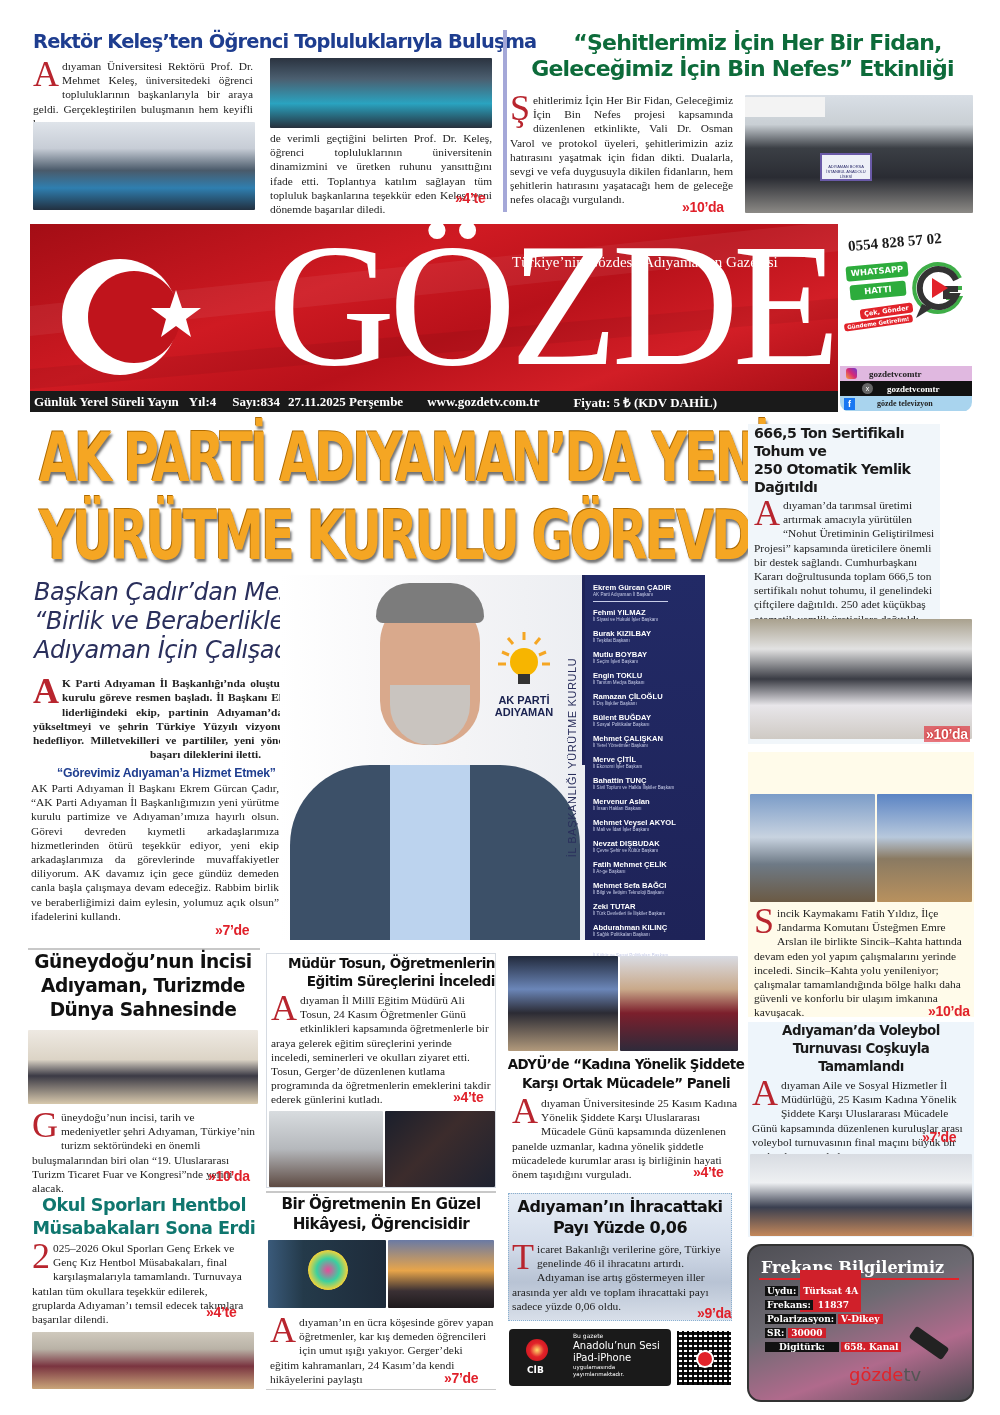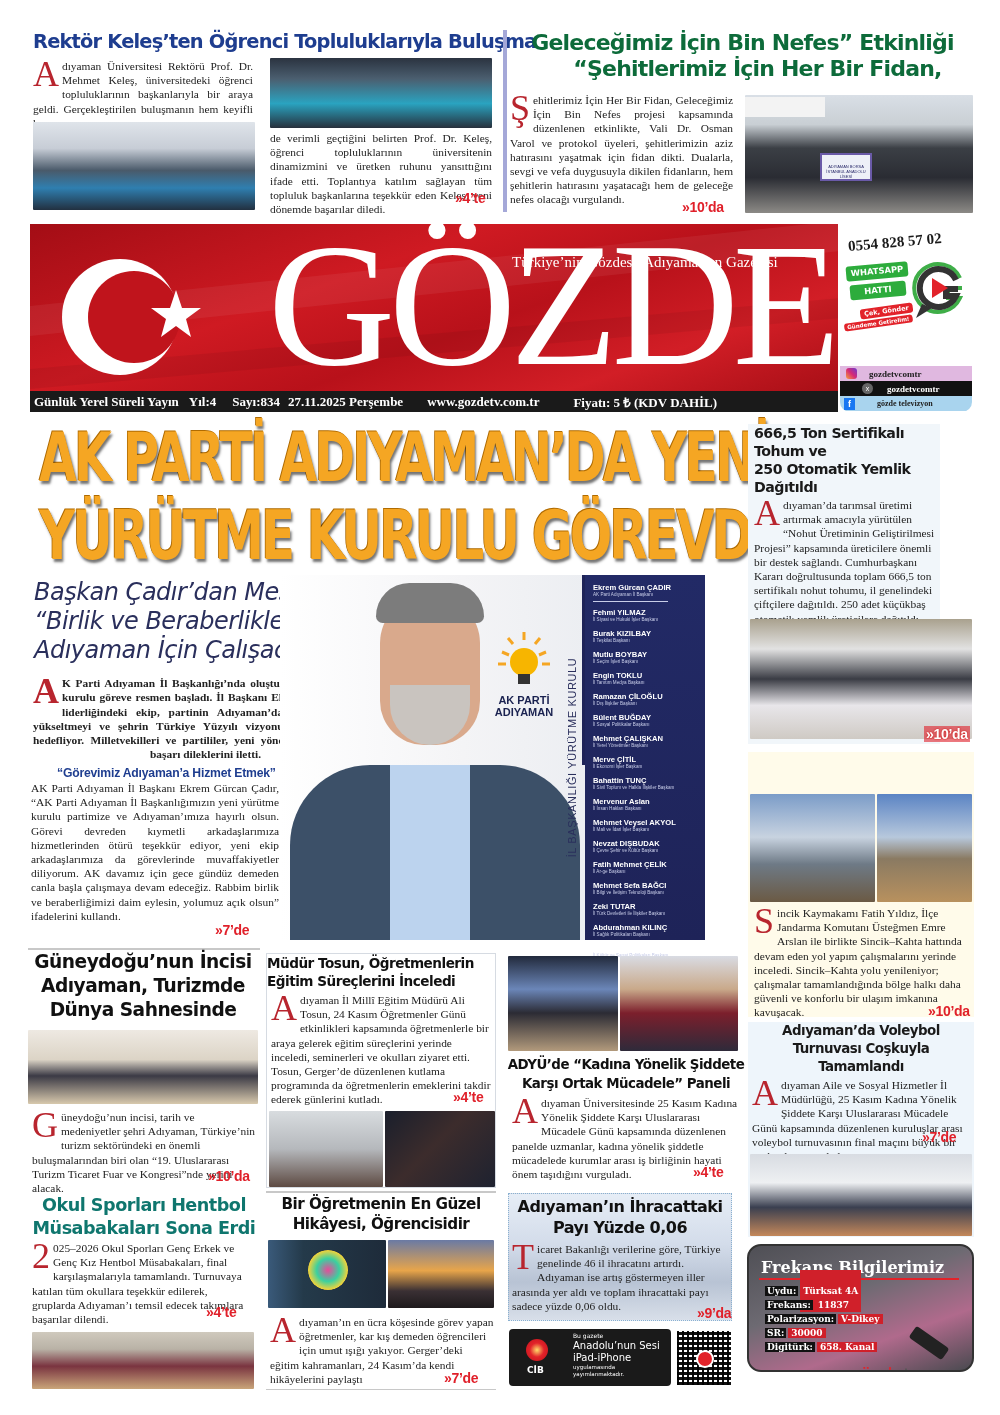--- a/index.html
+++ b/index.html
@@ -45,22 +45,22 @@
   <div class="abs body-text" style="left:237px;top:101px;width:222px;">
     <span>de verimli geçtiğini belirten Prof. Dr. Keleş, öğrenci topluluklarının üniversitenin dinamizmini ve üretken ruhunu yansıttığını ifade etti. Toplantıya katılım sağlayan tüm topluluk başkanlarına teşekkür eden Keleş, yeni dönemde başarılar diledi.</span>
   </div>
   <div class="abs ref" style="left:422px;top:160px;">»4’te</div>
 </div>
 
 <div class="abs" style="left:503px;top:30px;width:4px;height:182px;background:#a5a8d8;"></div>
 
 <div class="abs" style="left:510px;top:30px;width:465px;height:185px;">
   <div class="hl-sans" style="color:#0d6b3a;font-size:22px;line-height:26px;text-align:center;letter-spacing:-0.8px;">
+    <div style="padding-left:30px;">“Şehitlerimiz İçin Her Bir Fidan,</div>
     <div>Geleceğimiz İçin Bin Nefes” Etkinliği</div>
-    <div style="padding-left:30px;">“Şehitlerimiz İçin Her Bir Fidan,</div>
   </div>
   <div class="abs body-text" style="left:0;top:63px;width:223px;">
     <span class="dropcap">Ş</span><span>ehitlerimiz İçin Her Bir Fidan, Geleceğimiz İçin Bin Nefes projesi kapsamında düzenlenen etkinlikte, Vali Dr. Osman Varol ve protokol üyeleri, şehitlerimizin aziz hatırasını yaşatmak için fidan dikti. Dualarla, sevgi ve vefa duygusuyla dikilen fidanların, hem şehitlerin hatırasını yaşatacağı hem de geleceğe nefes olacağı vurgulandı.</span>
   </div>
   <div class="abs ref" style="left:172px;top:169px;">»10’da</div>
   <div class="abs photo" style="left:235px;top:65px;width:228px;height:118px;background:linear-gradient(180deg,#d9dfe6 0%,#c9cfd4 25%,#3b3f45 45%,#2a2c33 70%,#8c8a86 100%);">
     <div class="abs" style="left:0;top:2px;width:80px;height:20px;background:#f3f3f3;"></div>
     <div class="abs" style="left:75px;top:58px;width:52px;height:28px;background:#eef0f8;border:2px solid #6a5aa8;font-family:'Liberation Sans',sans-serif;font-size:4px;color:#2a2a6a;text-align:center;padding-top:9px;">ADIYAMAN BORSA İSTANBUL ANADOLU LİSESİ</div>
   </div>
 </div>
@@ -269,29 +269,29 @@
     <div>Adıyaman’da Voleybol</div>
     <div>Turnuvası Coşkuyla Tamamlandı</div>
   </div>
   <div class="body-text" style="padding:2px 4px 0 4px;text-align:left;">
     <span class="dropcap">A</span><span>dıyaman Aile ve Sosyal Hizmetler İl Müdürlüğü, 25 Kasım Kadına Yönelik Şiddete Karşı Uluslararası Mücadele Günü kapsamında düzenlenen kuruluşlar arası voleybol turnuvasının final maçını büyük bir coşkuyla tamamladı.</span>
   </div>
   <div class="abs ref" style="left:174px;top:107px;">»7’de</div>
   <div class="abs photo" style="left:2px;top:132px;width:222px;height:82px;background:linear-gradient(180deg,#d8dce2 0%,#eef0f2 35%,#3a3f50 65%,#c4885a 100%);"></div>
 </div>
 
-<div class="abs" style="left:747px;top:1244px;width:227px;height:128px;border-radius:14px;overflow:hidden;background:linear-gradient(160deg,#4f4f55 0%,#6d6a72 40%,#b06a8c 70%,#4a4a50 100%);border:2px solid #333;">
+<div class="abs" style="left:747px;top:1244px;width:227px;height:158px;border-radius:14px;overflow:hidden;background:linear-gradient(160deg,#4f4f55 0%,#6d6a72 40%,#b06a8c 70%,#4a4a50 100%);border:2px solid #333;">
   <div class="abs" style="left:12px;top:12px;font-family:'DejaVu Serif',serif;font-weight:bold;font-size:16px;color:#fff;">Frekans Bilgilerimiz</div>
   <div class="abs" style="left:10px;top:32px;width:200px;height:2px;background:#e2232a;"></div>
   <div class="abs" id="freq-rows" style="left:16px;top:38px;">
       <div style="font-family: &quot;DejaVu Serif&quot;, serif; font-weight: bold; font-size: 9px; line-height: 14px; white-space: nowrap;"><span style="background: rgb(17, 17, 17); color: rgb(255, 255, 255); padding: 0px 2px;">Uydu:</span><span style="background: rgb(208, 32, 42); color: rgb(255, 255, 255); padding: 16px 3px; margin-left: 2px;">Türksat 4A</span></div>
       <div style="font-family: &quot;DejaVu Serif&quot;, serif; font-weight: bold; font-size: 9px; line-height: 14px; white-space: nowrap;"><span style="background: rgb(17, 17, 17); color: rgb(255, 255, 255); padding: 0px 2px;">Frekans:</span><span style="background: rgb(208, 32, 42); color: rgb(255, 255, 255); padding: 0px 3px; margin-left: 2px;">11837</span></div>
       <div style="font-family: &quot;DejaVu Serif&quot;, serif; font-weight: bold; font-size: 9px; line-height: 14px; white-space: nowrap;"><span style="background: rgb(17, 17, 17); color: rgb(255, 255, 255); padding: 0px 2px;">Polarizasyon:</span><span style="background: rgb(208, 32, 42); color: rgb(255, 255, 255); padding: 0px 3px; margin-left: 2px;">V-Dikey</span></div>
       <div style="font-family: &quot;DejaVu Serif&quot;, serif; font-weight: bold; font-size: 9px; line-height: 14px; white-space: nowrap;"><span style="background: rgb(17, 17, 17); color: rgb(255, 255, 255); padding: 0px 2px;">SR:</span><span style="background: rgb(208, 32, 42); color: rgb(255, 255, 255); padding: 0px 3px; margin-left: 2px;">30000</span></div>
-      <div style="font-family: &quot;DejaVu Serif&quot;, serif; font-weight: bold; font-size: 9px; line-height: 14px; white-space: nowrap;"><span style="background: rgb(17, 17, 17); color: rgb(255, 255, 255); padding: 0px 2px; text-align: right;">Digitürk:</span><span style="background: rgb(208, 32, 42); color: rgb(255, 255, 255); padding: 0px 3px; margin-left: 2px;">658. Kanal</span></div>
+      <div style="font-family: &quot;DejaVu Serif&quot;, serif; font-weight: bold; font-size: 9px; line-height: 14px; white-space: nowrap;"><span style="background: rgb(17, 17, 17); color: rgb(255, 255, 255); padding: 0px 14px; text-align: right;">Digitürk:</span><span style="background: rgb(208, 32, 42); color: rgb(255, 255, 255); padding: 0px 3px; margin-left: 2px;">658. Kanal</span></div>
     </div>
   <div class="abs" style="left:100px;top:118px;font-family:'DejaVu Sans',sans-serif;font-size:18px;">
     <span style="color:#e2232a;">gözde</span><span style="color:#555;">tv</span>
   </div>
   <div class="abs" style="left:160px;top:90px;width:40px;height:14px;background:#222;border-radius:3px;transform:rotate(35deg);"></div>
 </div>
 
 <div class="gray-line abs" style="left:28px;top:948px;width:232px;"></div>
 <div class="abs" style="left:28px;top:950px;width:230px;height:235px;">
   <div class="hl-sans" style="font-size:18.6px;line-height:24px;text-align:center;color:#111;">
@@ -300,21 +300,21 @@
     <div>Dünya Sahnesinde</div>
   </div>
   <div class="abs photo" style="left:0;top:80px;width:230px;height:74px;background:linear-gradient(180deg,#eee9e2 0%,#dcd4c6 40%,#3b3a45 62%,#d8c9ad 100%);"></div>
   <div class="abs body-text" style="left:4px;top:160px;width:224px;text-align:left;">
     <span class="dropcap">G</span><span>üneydoğu’nun incisi, tarih ve medeniyetler şehri Adıyaman, Türkiye’nin turizm sektöründeki en önemli buluşmalarından biri olan “19. Uluslararası Turizm Ticaret Fuar ve Kongresi”nde yerini alacak.</span>
   </div>
   <div class="abs ref" style="left:180px;top:218px;">»10’da</div>
 </div>
 
 <div class="abs" style="left:266px;top:953px;width:230px;height:235px;border:1px solid #d6dbe2;">
-  <div class="hl-sans" style="font-size:13.6px;line-height:18px;text-align:left;color:#111;">
+  <div class="hl-sans" style="font-size:13.6px;line-height:18px;text-align:right;color:#111;">
     <div>Müdür Tosun, Öğretmenlerin</div>
     <div>Eğitim Süreçlerini İnceledi</div>
   </div>
   <div class="body-text" style="padding:3px 3px 0 4px;text-align:left;">
     <span class="dropcap">A</span><span>dıyaman İl Millî Eğitim Müdürü Ali Tosun, 24 Kasım Öğretmenler Günü etkinlikleri kapsamında öğretmenlerle bir araya gelerek eğitim süreçlerini yerinde inceledi, seminerleri ve okulları ziyaret etti. Tosun, Gerger’de düzenlenen kutlama programında da öğretmenlerin emeklerini takdir ederek günlerini kutladı.</span>
   </div>
   <div class="abs ref" style="left:186px;top:135px;">»4’te</div>
   <div class="abs photo" style="left:2px;top:157px;width:114px;height:76px;background:linear-gradient(180deg,#d8dcdf 0%,#b5b8bc 50%,#5d4a42 100%);"></div>
   <div class="abs photo" style="left:118px;top:157px;width:110px;height:76px;background:linear-gradient(135deg,#1a1f2c 0%,#3c2c2c 45%,#1e2230 100%);"></div>
 </div>

